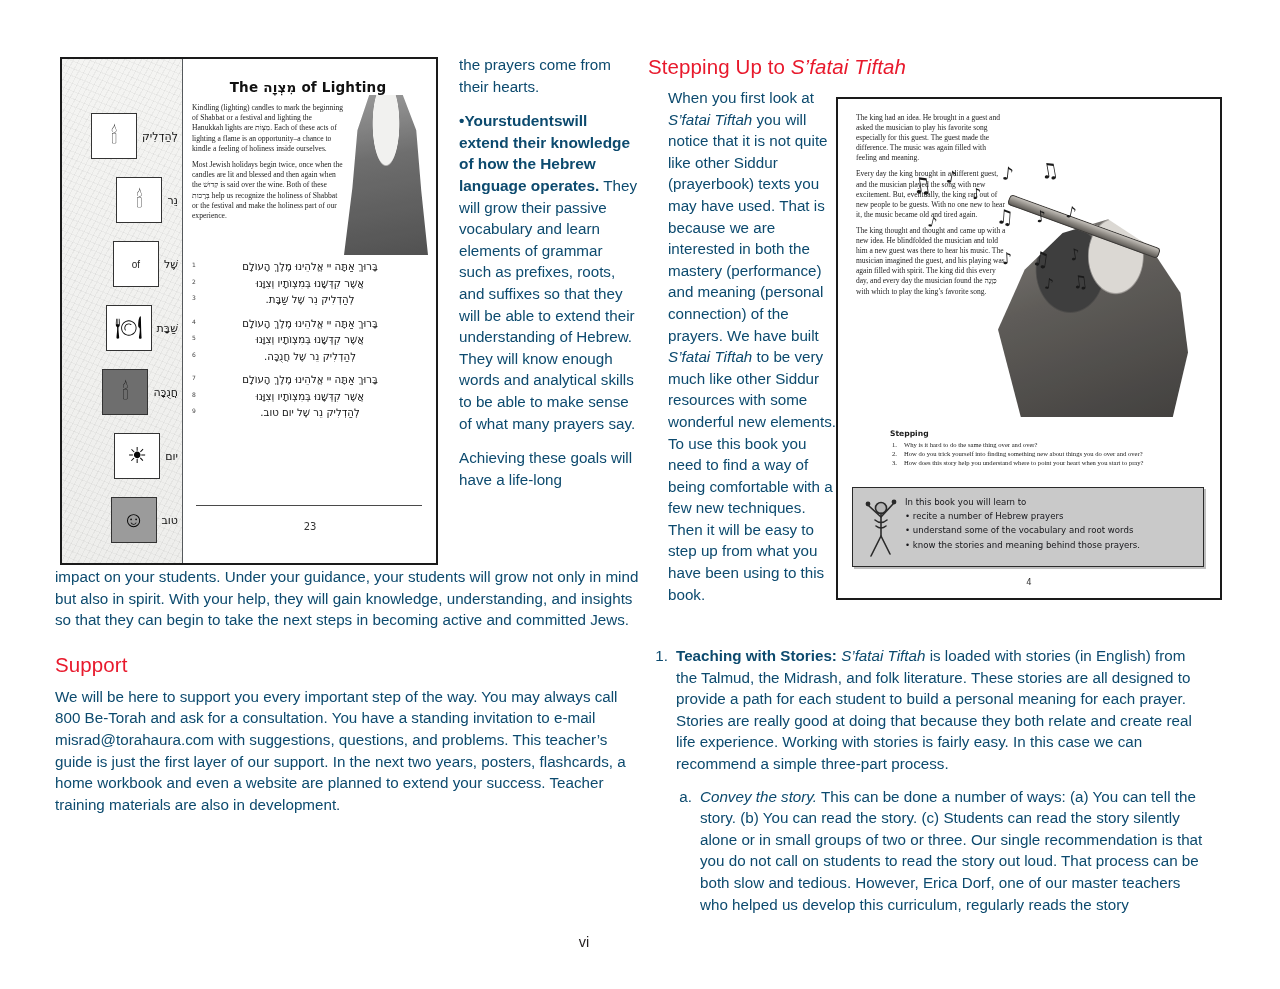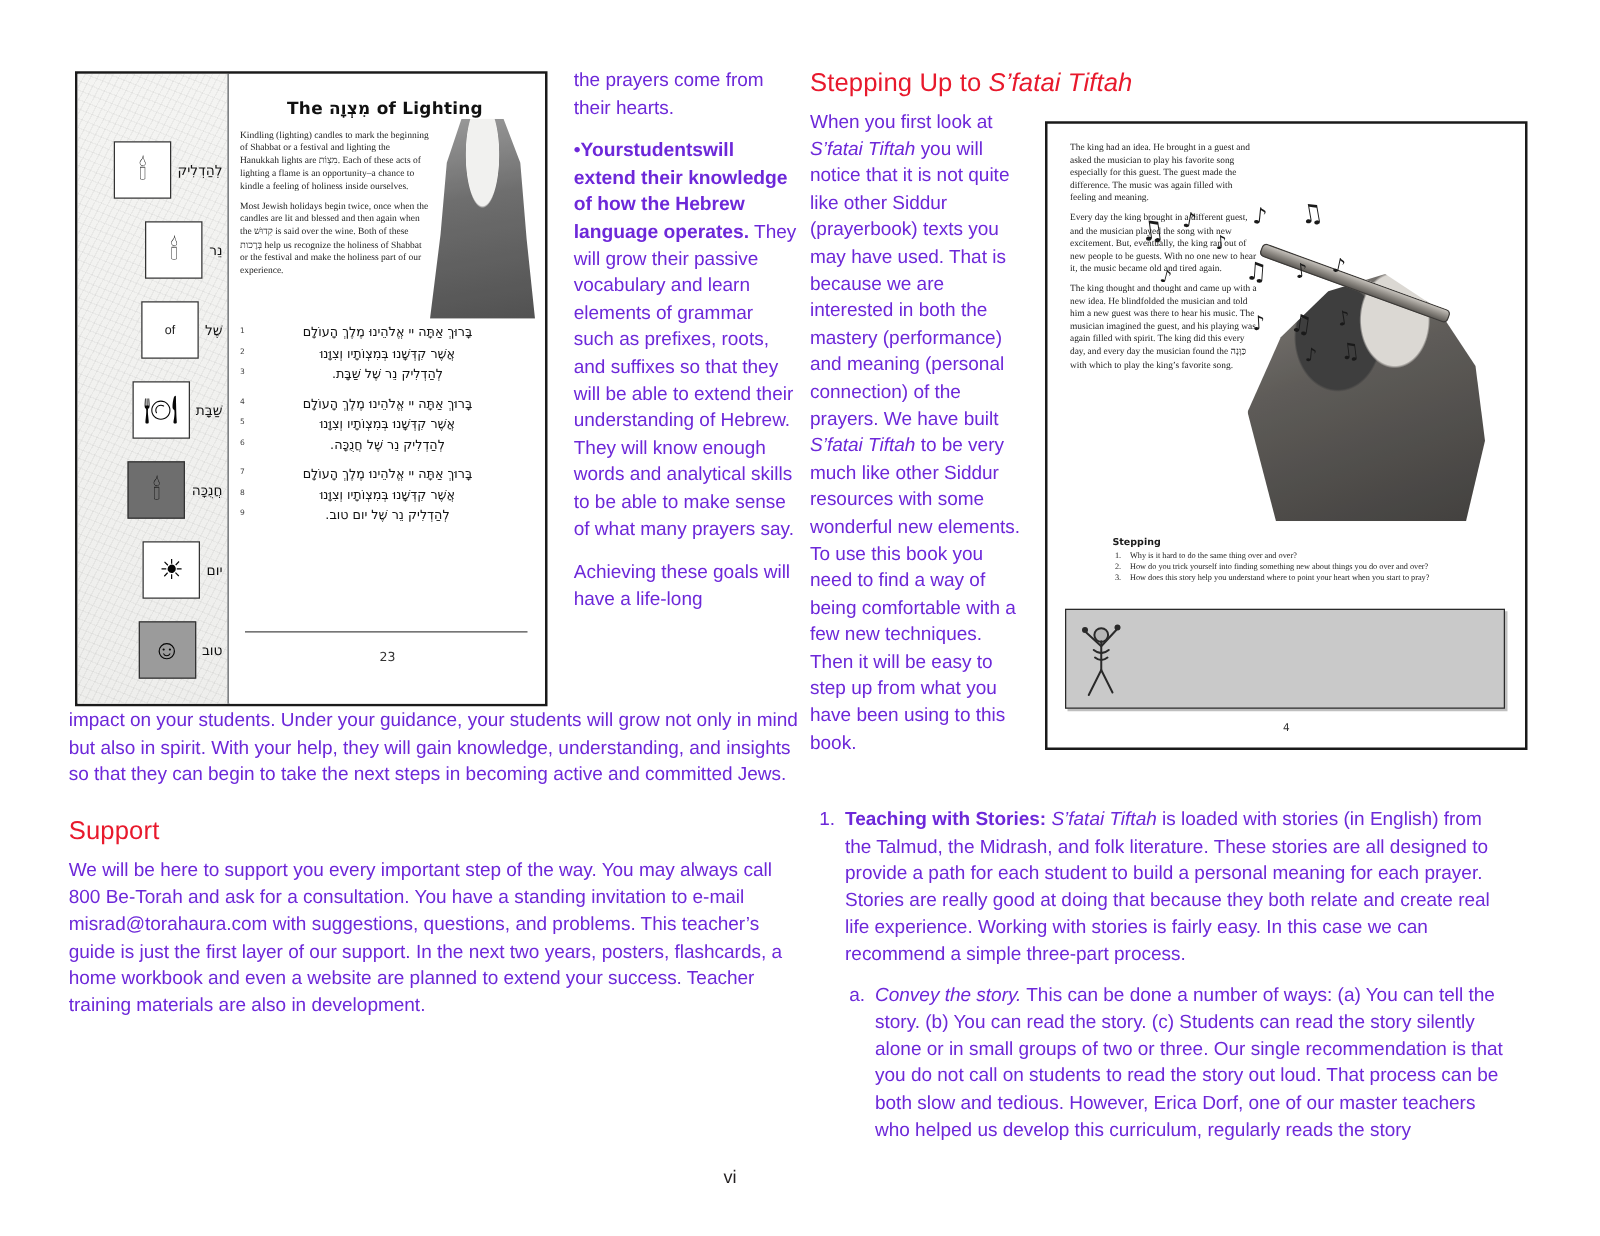--- a/index.html
+++ b/index.html
@@ -14,21 +14,21 @@
     position: relative;
     font-family: "Liberation Sans", sans-serif;
     color: #231f20;
     overflow: hidden;
   }
 
   
   .body-text {
     font-size: 15.2px;
     line-height: 21.6px;
-    color: #6d28d9;
+    color: #0c4a6e;
     text-align: left;
   }
   .red-head {
     color: #e8192c;
     font-size: 20.5px;
     line-height: 24px;
     font-weight: normal;
     margin: 0;
     letter-spacing: 0.1px;
   }
@@ -205,20 +205,21 @@
   
   #right-col {
     position: absolute;
     left: 648px;
     top: 55px;
     width: 562px;
   }
   #rc-head { margin: 0 0 8px 0; }
   #rc-narrow {
     width: 172px;
+    margin-left: 20px;
   }
   #rc-narrow p { margin: 0 0 12px 0; }
 
   
   #right-thumb {
     position: absolute;
     left: 836px;
     top: 97px;
     width: 386px;
     height: 503px;
@@ -511,20 +512,26 @@
         <circle cx="19" cy="12" r="5.5" fill="#b6b6b6"></circle>
         <path d="M19 17 L19 40"></path>
         <path d="M19 21 L7 10 M19 21 L31 8"></path>
         <path d="M19 40 L9 60 M19 40 L28 58"></path>
         <path d="M13 24 q6 5 12 0"></path>
         <path d="M14 30 q5 4 10 0"></path>
       </g>
       <circle cx="6" cy="8" r="2.4" fill="#2a2a2a"></circle>
       <circle cx="32" cy="6" r="2.4" fill="#2a2a2a"></circle>
     </svg>
+    <div class="rt-callout-inner">
+      <div class="rt-co-line">In this book you will learn to</div>
+      <div class="rt-co-line">• recite a number of Hebrew prayers</div>
+      <div class="rt-co-line">• understand some of the vocabulary and root words</div>
+      <div class="rt-co-line">• know the stories and meaning behind those prayers.</div>
+    </div>
   </div>
 
   <div class="rt-pageno">4</div>
 </div>
 
 <div id="rc-list">
   <div class="num-item body-text">
     <span class="marker">1.</span>
     <b>Teaching with Stories:</b><i class="bookttl"><span> S’fatai Tiftah</span></i><span> is loaded with stories (in English) from the Talmud, the Midrash, and folk literature. These stories are all designed to provide a path for each student to build a personal meaning for each prayer. Stories are really good at doing that because they both relate and create real life experience. Working with stories is fairly easy. In this case we can recommend a simple three-part process.</span>
   </div>

